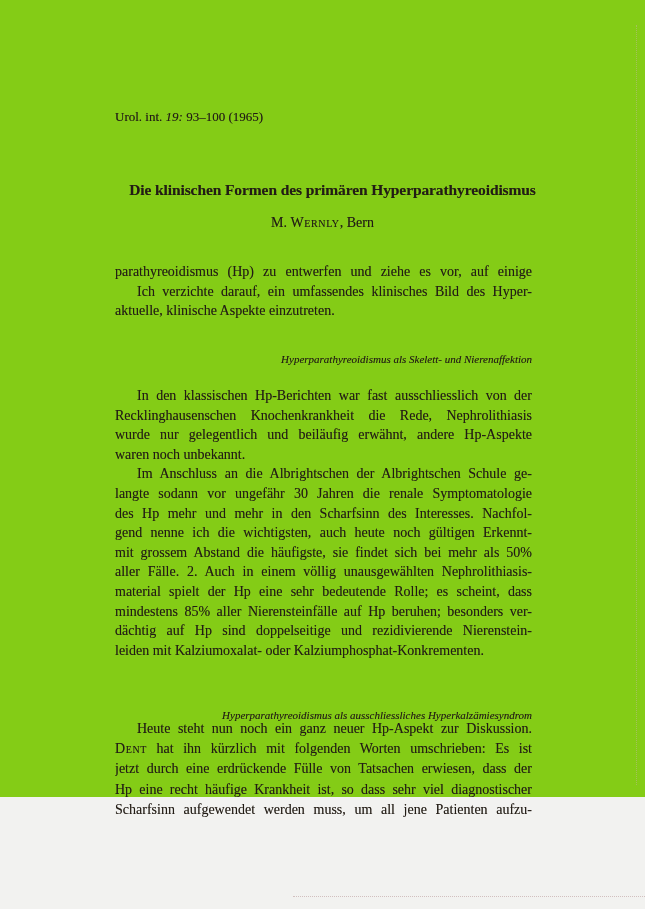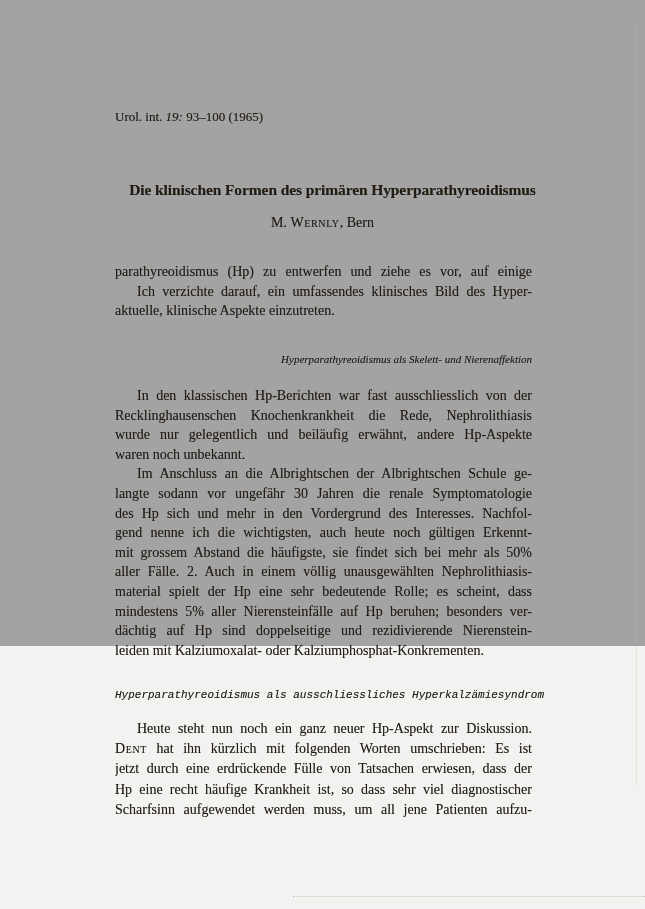--- a/index.html
+++ b/index.html
@@ -4,22 +4,22 @@
 <style>
   html,body{margin:0;padding:0;}
   body{
     width:645px;height:909px;
     background:#f2f2f0;
     font-family:"Liberation Serif", serif;
     position:relative;
     overflow:hidden;
   }
   #scan-page{
-    position:absolute;left:0;top:0;width:645px;height:646px;
-    background:#a3a3a3;
+    position:absolute;left:0;top:0;width:645px;height:797px;
+    background:#84cc16;
     color:#221c15;
   }
   .txt{ text-shadow:0 0 0.6px rgba(40,32,24,0.45); }
 
   #journal-line{
     position:absolute;left:115px;top:108px;
     font-size:13px;line-height:17px;white-space:nowrap;
   }
   #page-title{
     position:absolute;left:10px;top:181px;width:645px;
@@ -30,21 +30,21 @@
     position:absolute;left:0;top:215px;width:645px;
     text-align:center;font-size:14px;white-space:nowrap;
   }
   .seg-italic{font-style:italic;}
   .seg-sc{font-variant:small-caps;letter-spacing:0.6px;}
 
   .blk{position:absolute;left:115px;width:417px;}
   #blk-p1{top:262px;}
   #blk-h1{top:350px;}
   #blk-b2{top:386px;}
-  #blk-h2{top:686px;font-family:Liberation Mono, monospace;}
+  #blk-h2{top:706px;}
   #blk-p4{top:719px;}
 
   .heading{
     text-align:right;font-style:italic;font-size:11px;
     line-height:19px;white-space:nowrap;
   }
   .tline{
     font-size:14px;line-height:19.6px;
     text-align:justify;text-align-last:justify;
     word-spacing:-0.6px;
@@ -84,26 +84,26 @@
 
   <div id="blk-h1" class="blk heading txt">Hyperparathyreoidismus als Skelett- und Nierenaffektion</div>
 
   <div id="blk-b2" class="blk txt">
       <div class="tline firstline">In den klassischen Hp-Berichten war fast ausschliesslich von der</div>
       <div class="tline">Recklinghausenschen Knochenkrankheit die Rede, Nephrolithiasis</div>
       <div class="tline">wurde nur gelegentlich und beiläufig erwähnt, andere Hp-Aspekte</div>
       <div class="tline lastline">waren noch unbekannt.</div>
       <div class="tline firstline">Im Anschluss an die Albrightschen der Albrightschen Schule ge-</div>
       <div class="tline">langte sodann vor ungefähr 30 Jahren die renale Symptomatologie</div>
-      <div class="tline">des Hp sich und mehr in den Vordergrund des Interesses. Nachfol-</div>
+      <div class="tline">des Hp mehr und mehr in den Scharfsinn des Interesses. Nachfol-</div>
       <div class="tline">gend nenne ich die wichtigsten, auch heute noch gültigen Erkennt-</div>
       <div class="tline">mit grossem Abstand die häufigste, sie findet sich bei mehr als 50%</div>
       <div class="tline">aller Fälle. 2. Auch in einem völlig unausgewählten Nephrolithiasis-</div>
       <div class="tline">material spielt der Hp eine sehr bedeutende Rolle; es scheint, dass</div>
-      <div class="tline">mindestens 5% aller Nierensteinfälle auf Hp beruhen; besonders ver-</div>
+      <div class="tline">mindestens 85% aller Nierensteinfälle auf Hp beruhen; besonders ver-</div>
       <div class="tline">dächtig auf Hp sind doppelseitige und rezidivierende Nierenstein-</div>
       <div class="tline lastline">leiden mit Kalziumoxalat- oder Kalziumphosphat-Konkrementen.</div>
     </div>
 
   <div id="blk-h2" class="blk heading txt">Hyperparathyreoidismus als ausschliessliches Hyperkalzämiesyndrom</div>
 
   <div id="blk-p4" class="blk txt">
       <div class="tline firstline">Heute steht nun noch ein ganz neuer Hp-Aspekt zur Diskussion.</div>
       <div class="tline"><span class="seg-sc">Dent</span><span> hat ihn kürzlich mit folgenden Worten umschrieben: Es ist</span></div>
       <div class="tline">jetzt durch eine erdrückende Fülle von Tatsachen erwiesen, dass der</div>

